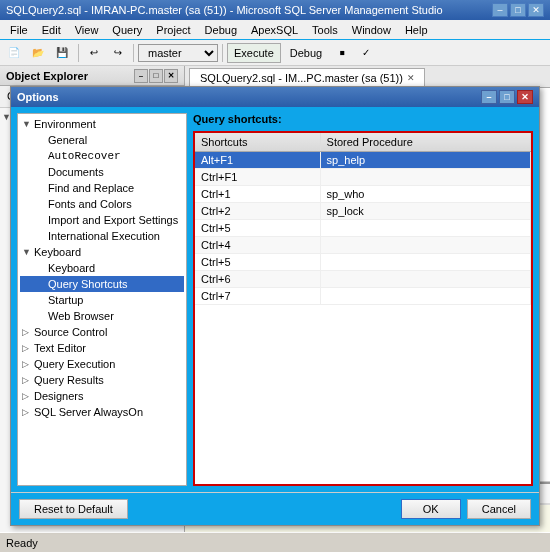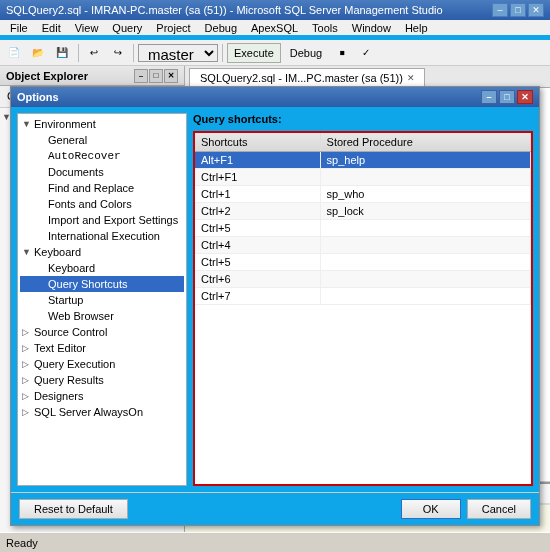--- a/index.html
+++ b/index.html
@@ -30,21 +30,21 @@
       border: 1px solid #4a7cbf;
       color: white;
       font-size: 9px;
       display: flex; align-items: center; justify-content: center;
       cursor: pointer;
     }
 
     
     .menu-bar {
       background: #f0f0f0;
-      border-bottom: 5px solid #0ea5e9;
+      border-bottom: 1px solid #0ea5e9;
       padding: 2px 4px;
       display: flex;
       gap: 2px;
       height: 20px;
       align-items: center;
     }
     .menu-item {
       padding: 2px 6px;
       font-size: 11px;
       cursor: pointer;
@@ -65,21 +65,21 @@
       width: 22px; height: 20px;
       background: #f0f0f0;
       border: 1px solid transparent;
       display: flex; align-items: center; justify-content: center;
       font-size: 10px;
       cursor: pointer;
     }
     .toolbar-separator { width: 1px; height: 18px; background: #bbb; margin: 0 2px; }
     .toolbar-combo {
       height: 18px;
-      font-size: 15px;
+      font-size: 11px;
       border: 1px solid #999;
       padding: 0 5px;
       width: 80px;
     }
 
     
     .main-layout {
       display: flex;
       height: calc(552px - 20px - 20px - 26px - 20px);
     }

